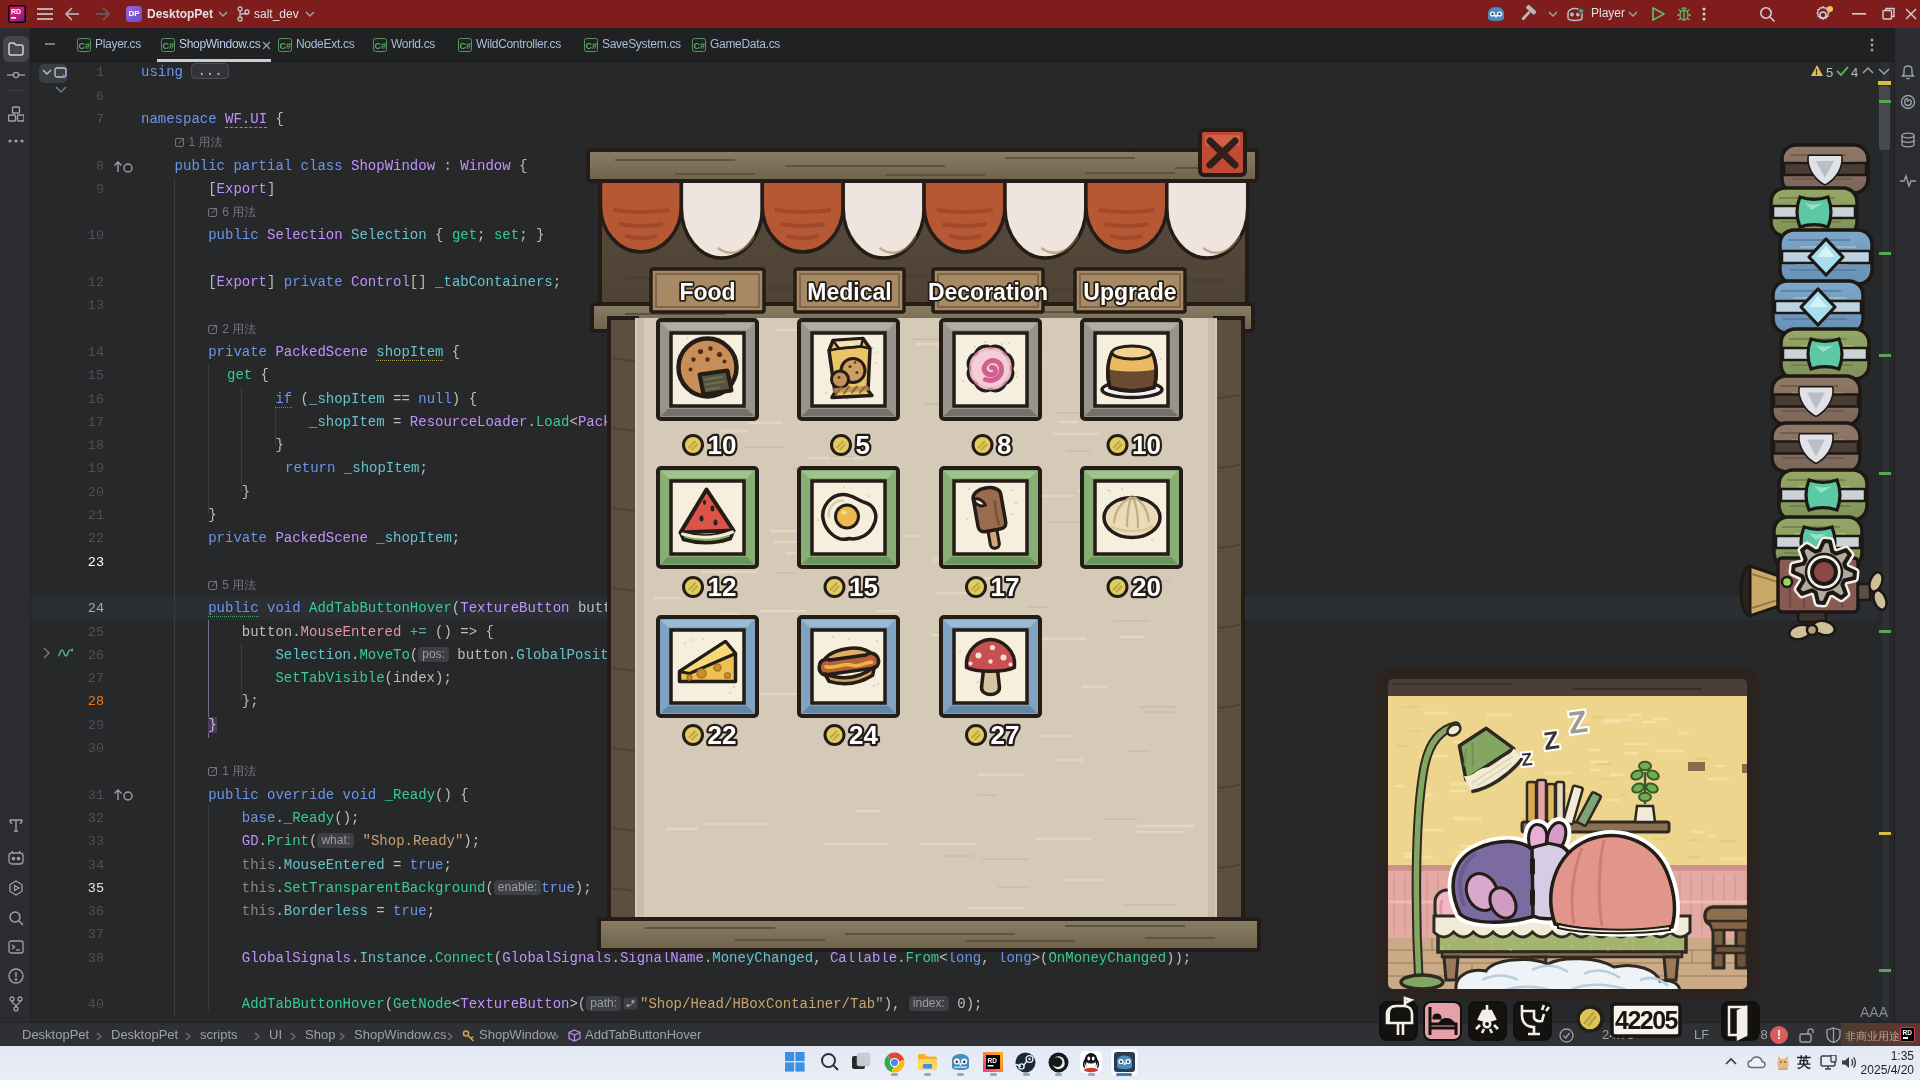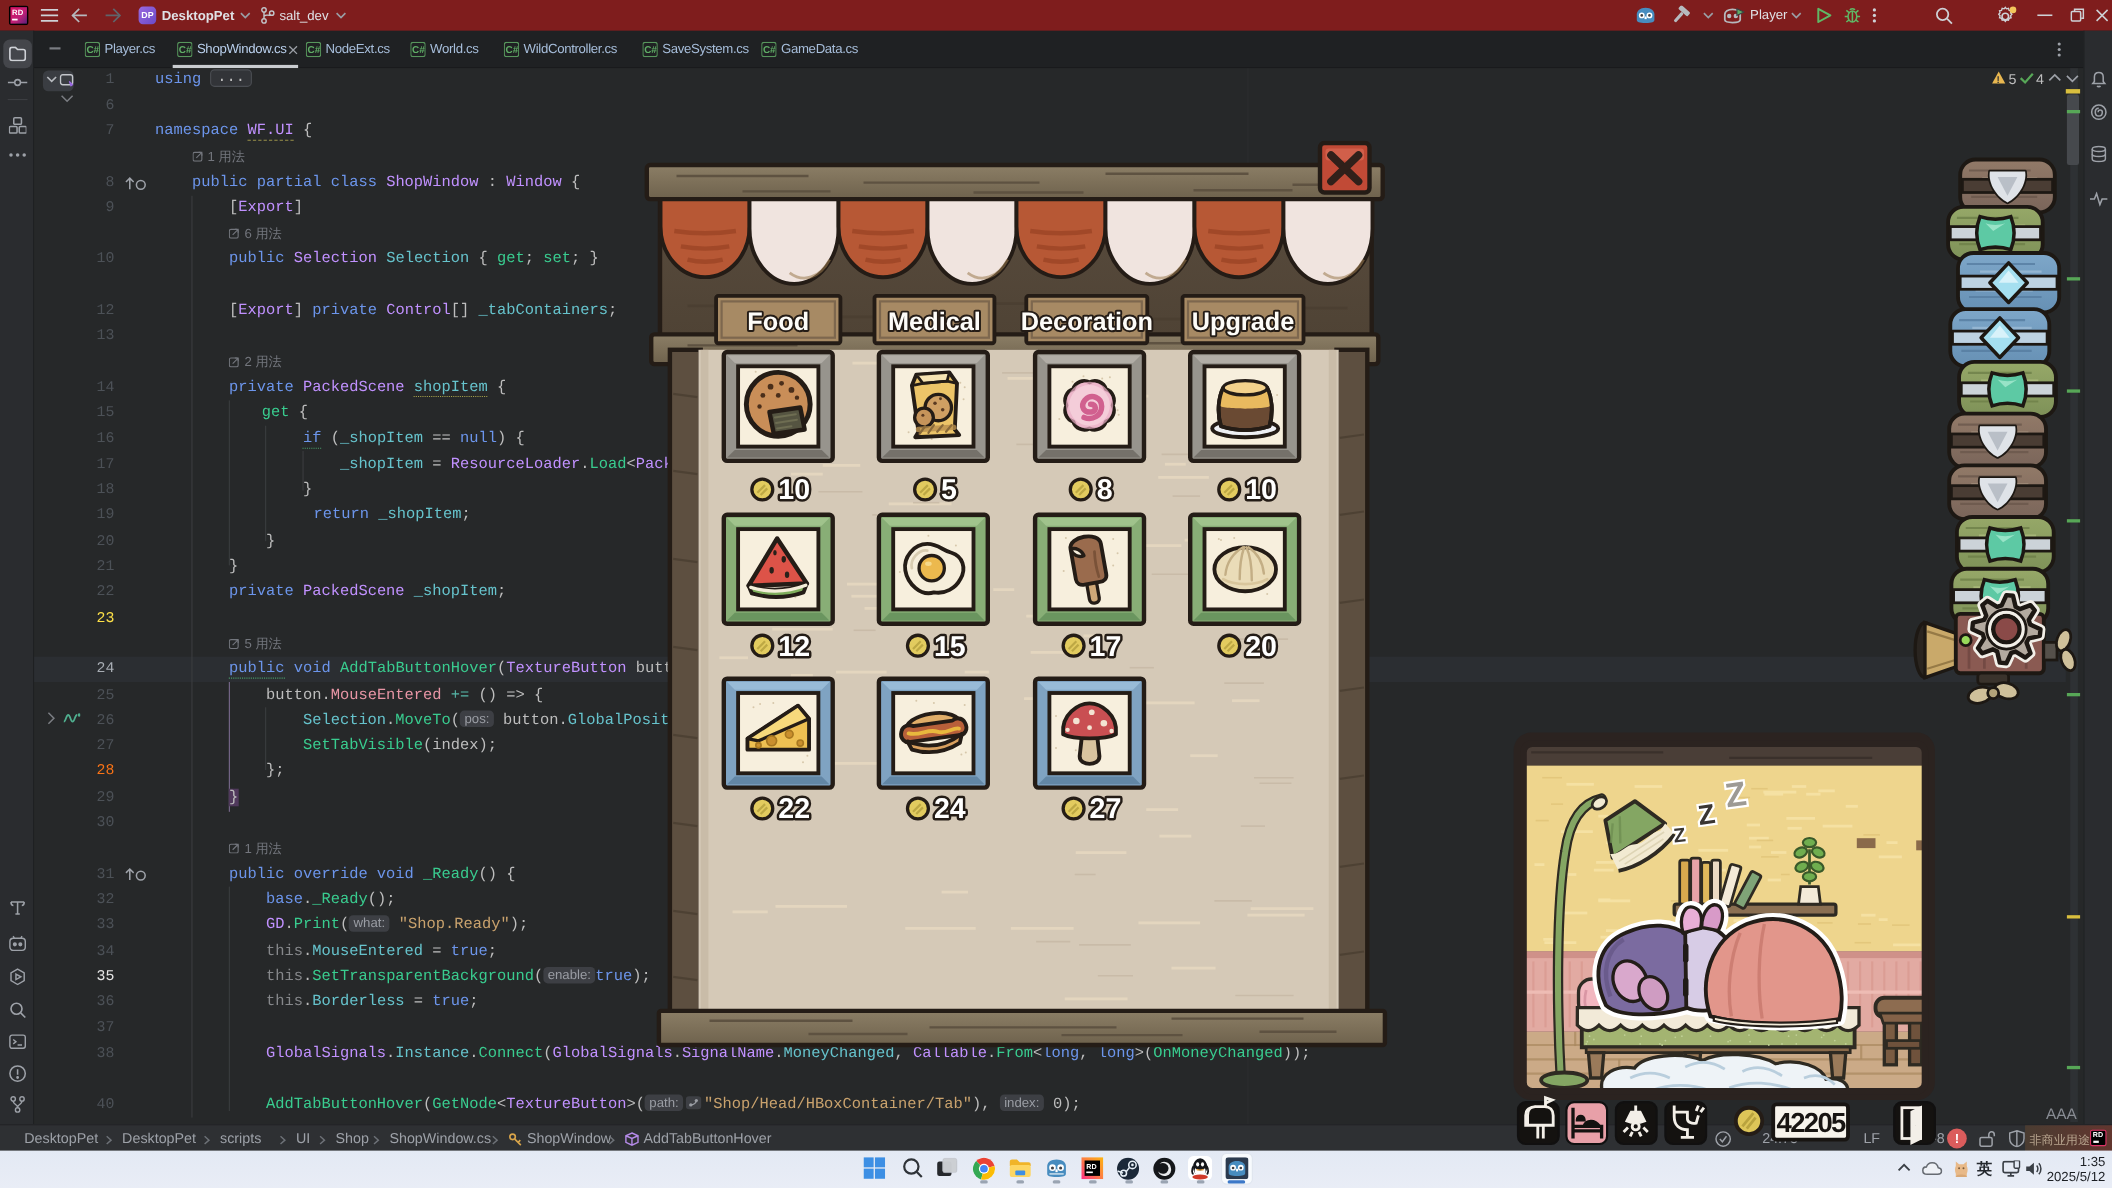--- a/index.html
+++ b/index.html
@@ -323,29 +323,29 @@
           <path d="M3.5 7.5 L8.5 2.5 M5.5 2.5 L8.5 2.5 L8.5 5.5" stroke="#73767d" stroke-width="1" fill="none"></path>
         </svg>6 用法</div>
 <div class="row" style="top:162.4px"><span class="ln" style="color:#4c5157">10</span><span class="cd" style="left:177.2px"><span class="k">public</span> <span class="t">Selection</span> <span class="f">Selection</span> { <span class="m">get</span>; <span class="m">set</span>; }</span></div>
 <div class="row" style="top:209.0px"><span class="ln" style="color:#4c5157">12</span><span class="cd" style="left:177.2px">[<span class="t">Export</span>] <span class="k">private</span> <span class="t">Control</span>[] <span class="f">_tabContainers</span>;</span></div>
 <div class="row" style="top:232.3px"><span class="ln" style="color:#4c5157">13</span><span class="cd" style="left:110.0px"></span></div>
 <div class="hint" style="top:255.6px;left:177.2px"><svg width="11" height="11" style="vertical-align:-1px;margin-right:3px">
           <rect x="0.5" y="2.5" width="8" height="8" rx="1.5" stroke="#73767d" fill="none"></rect>
           <path d="M3.5 7.5 L8.5 2.5 M5.5 2.5 L8.5 2.5 L8.5 5.5" stroke="#73767d" stroke-width="1" fill="none"></path>
         </svg>2 用法</div>
 <div class="row" style="top:278.9px"><span class="ln" style="color:#4c5157">14</span><span class="cd" style="left:177.2px"><span class="k">private</span> <span class="t">PackedScene</span> <span class="f" style="border-bottom:1px dotted #a7a14a">shopItem</span> {</span></div>
-<div class="row" style="top:302.2px"><span class="ln" style="color:#4c5157">15</span><span class="cd" style="left:207px"><span class="m">get</span> {</span></div>
+<div class="row" style="top:302.2px"><span class="ln" style="color:#4c5157">15</span><span class="cd" style="left:196px"><span class="m">get</span> {</span></div>
 <div class="row" style="top:325.5px"><span class="ln" style="color:#4c5157">16</span><span class="cd" style="left:244.4px"><span class="k" style="border-bottom:1px dotted #4a9a6a">if</span> (<span class="f">_shopItem</span> == <span class="k">null</span>) {</span></div>
 <div class="row" style="top:348.8px"><span class="ln" style="color:#4c5157">17</span><span class="cd" style="left:278.0px"><span class="f">_shopItem</span> = <span class="t">ResourceLoader</span>.<span class="m">Load</span>&lt;<span class="t">PackedScene</span>&gt;(<span class="s">"res://scenes/ui/shop_item.tscn"</span>);</span></div>
 <div class="row" style="top:372.1px"><span class="ln" style="color:#4c5157">18</span><span class="cd" style="left:244.4px">}</span></div>
 <div class="row" style="top:395.4px"><span class="ln" style="color:#4c5157">19</span><span class="cd" style="left:254px"><span class="k">return</span> <span class="f">_shopItem</span>;</span></div>
 <div class="row" style="top:418.7px"><span class="ln" style="color:#4c5157">20</span><span class="cd" style="left:210.8px">}</span></div>
 <div class="row" style="top:442.0px"><span class="ln" style="color:#4c5157">21</span><span class="cd" style="left:177.2px">}</span></div>
 <div class="row" style="top:465.3px"><span class="ln" style="color:#4c5157">22</span><span class="cd" style="left:177.2px"><span class="k">private</span> <span class="t">PackedScene</span> <span class="f">_shopItem</span>;</span></div>
-<div class="row" style="top:488.6px"><span class="ln" style="color:#fde047">23</span><span class="cd" style="left:110.0px"></span></div>
+<div class="row" style="top:488.6px"><span class="ln" style="color:#ffffff">23</span><span class="cd" style="left:110.0px"></span></div>
 <div class="hint" style="top:511.9px;left:177.2px"><svg width="11" height="11" style="vertical-align:-1px;margin-right:3px">
           <rect x="0.5" y="2.5" width="8" height="8" rx="1.5" stroke="#73767d" fill="none"></rect>
           <path d="M3.5 7.5 L8.5 2.5 M5.5 2.5 L8.5 2.5 L8.5 5.5" stroke="#73767d" stroke-width="1" fill="none"></path>
         </svg>5 用法</div>
 <div class="row" style="top:535.2px"><span class="ln" style="color:#a7acb3">24</span><span class="cd" style="left:177.2px"><span class="k" style="border-bottom:1px dotted #4a9a6a">public</span> <span class="k">void</span> <span class="m">AddTabButtonHover</span>(<span class="t">TextureButton</span> button, <span class="k">int</span> index) {</span></div>
 <div class="row" style="top:558.5px"><span class="ln" style="color:#4c5157">25</span><span class="cd" style="left:210.8px">button.<span class="p">MouseEntered</span> <span class="o">+=</span> () =&gt; {</span></div>
 <div class="row" style="top:581.8px"><span class="ln" style="color:#4c5157">26</span><span class="cd" style="left:244.4px"><span class="f">Selection</span>.<span class="m">MoveTo</span>(<span class="chip">pos:</span> button.<span class="f">GlobalPosition</span>);</span></div>
 <div class="row" style="top:605.1px"><span class="ln" style="color:#4c5157">27</span><span class="cd" style="left:244.4px"><span class="m">SetTabVisible</span>(index);</span></div>
 <div class="row" style="top:628.4px"><span class="ln" style="color:#f97316">28</span><span class="cd" style="left:210.8px">};</span></div>
 <div class="row" style="top:651.7px"><span class="ln" style="color:#4c5157">29</span><span class="cd" style="left:177.2px"><span style="background:#50395c">}</span></span></div>
@@ -604,21 +604,21 @@
           <line x1="5" y1="14" x2="11" y2="14"></line>
           <line x1="8" y1="11" x2="8" y2="14"></line>
         </g>
         <rect x="11" y="0" width="5" height="7" rx="1" fill="#e3e9f4" stroke="#3a3f46" stroke-width="1.3"></rect>
       </svg>
 <svg class="abs" style="left:1841px;top:9px" width="17" height="15">
         <path d="M1 5.5 L4 5.5 L8 2 L8 13 L4 9.5 L1 9.5 Z" fill="#3a3f46"></path>
         <path d="M10.5 4.5 C12 6 12 9 10.5 10.5 M12.5 2.5 C15 5 15 10 12.5 12.5" stroke="#3a3f46" stroke-width="1.4" fill="none"></path>
       </svg>
 <div class="abs" style="left:1872px;top:3px;width:42px;font-size:12px;color:#1c1f24;text-align:right">1:35</div>
-<div class="abs" style="left:1850px;top:17px;width:64px;font-size:12px;color:#1c1f24;text-align:right">2025/5/12</div>
+<div class="abs" style="left:1850px;top:17px;width:64px;font-size:12px;color:#1c1f24;text-align:right">2025/4/20</div>
 </div>
 <svg class="abs" style="left:585px;top:128px" width="680" height="830" viewBox="0 0 680 830">
 <defs>
         <linearGradient id="wood1" x1="0" y1="0" x2="0" y2="1">
           <stop offset="0" stop-color="#8b7e66"></stop>
           <stop offset="0.5" stop-color="#7d7059"></stop>
           <stop offset="1" stop-color="#6e624d"></stop>
         </linearGradient>
         <linearGradient id="darkwood" x1="0" y1="0" x2="0" y2="1">
           <stop offset="0" stop-color="#594c3e"></stop>

